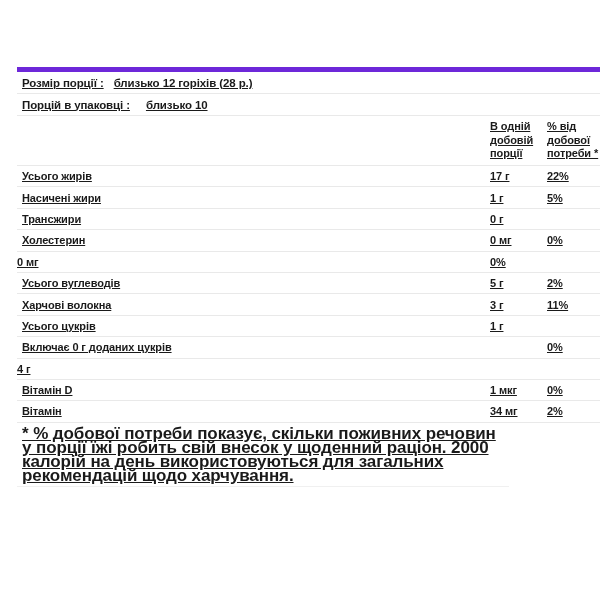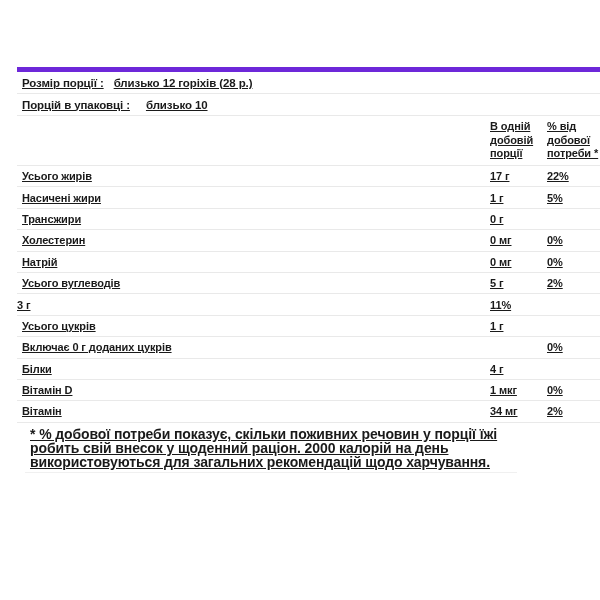--- a/index.html
+++ b/index.html
@@ -45,26 +45,25 @@
     height: 20.4px;
     align-items: center;
     font-size: 11px;
     font-weight: 700;
     letter-spacing: -0.1px;
   }
   .cell-label { padding-left: 5px; }
   .footnote {
     padding: 4px 0 3px 5px;
     width: 487px;
-    font-size: 14px;
+    font-size: 17px;
     font-weight: 700;
     line-height: 14px;
     letter-spacing: -0.1px;
     border-bottom: 1px solid #f0f0f0;
-    margin-left: 8px;
   }
 </style>
 </head>
 <body>
 
 <div class="card">
 
   <div class="serving-row">
     <span class="lbl">Розмір порції :</span>
     <span class="val">близько 12 горіхів (28 р.)</span>
@@ -101,50 +100,49 @@
     <div class="cell-dv"></div>
   </div>
 
   <div class="grid-row data-row">
     <div class="cell-label">Холестерин</div>
     <div class="cell-amount">0 мг</div>
     <div class="cell-dv">0%</div>
   </div>
 
   <div class="grid-row data-row">
-    <div class="cell-label">Натрій</div>
     <div class="cell-amount">0 мг</div>
     <div class="cell-dv">0%</div>
   </div>
 
   <div class="grid-row data-row">
     <div class="cell-label">Усього вуглеводів</div>
     <div class="cell-amount">5 г</div>
     <div class="cell-dv">2%</div>
   </div>
 
   <div class="grid-row data-row">
+    <div class="cell-label">Харчові волокна</div>
     <div class="cell-amount">3 г</div>
     <div class="cell-dv">11%</div>
   </div>
 
   <div class="grid-row data-row">
     <div class="cell-label">Усього цукрів</div>
     <div class="cell-amount">1 г</div>
     <div class="cell-dv"></div>
   </div>
 
   <div class="grid-row data-row">
     <div class="cell-label">Включає 0 г доданих цукрів</div>
     <div class="cell-amount"></div>
     <div class="cell-dv">0%</div>
   </div>
 
   <div class="grid-row data-row">
-    <div class="cell-label">Білки</div>
     <div class="cell-amount">4 г</div>
     <div class="cell-dv"></div>
   </div>
 
   <div class="grid-row data-row">
     <div class="cell-label">Вітамін D</div>
     <div class="cell-amount">1 мкг</div>
     <div class="cell-dv">0%</div>
   </div>
 

